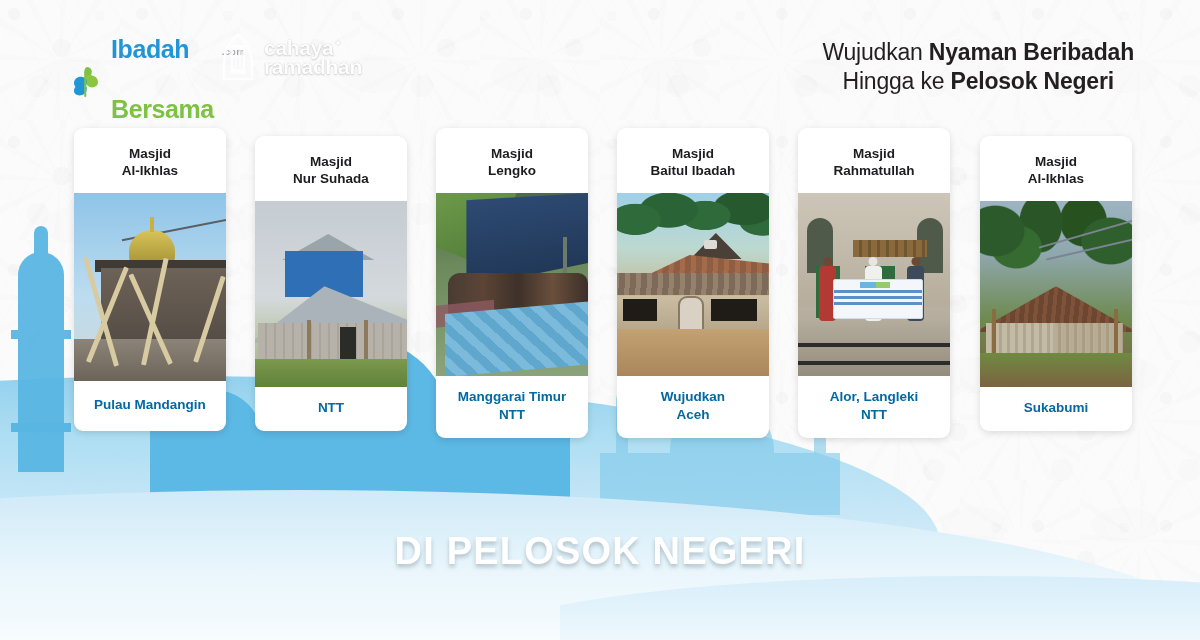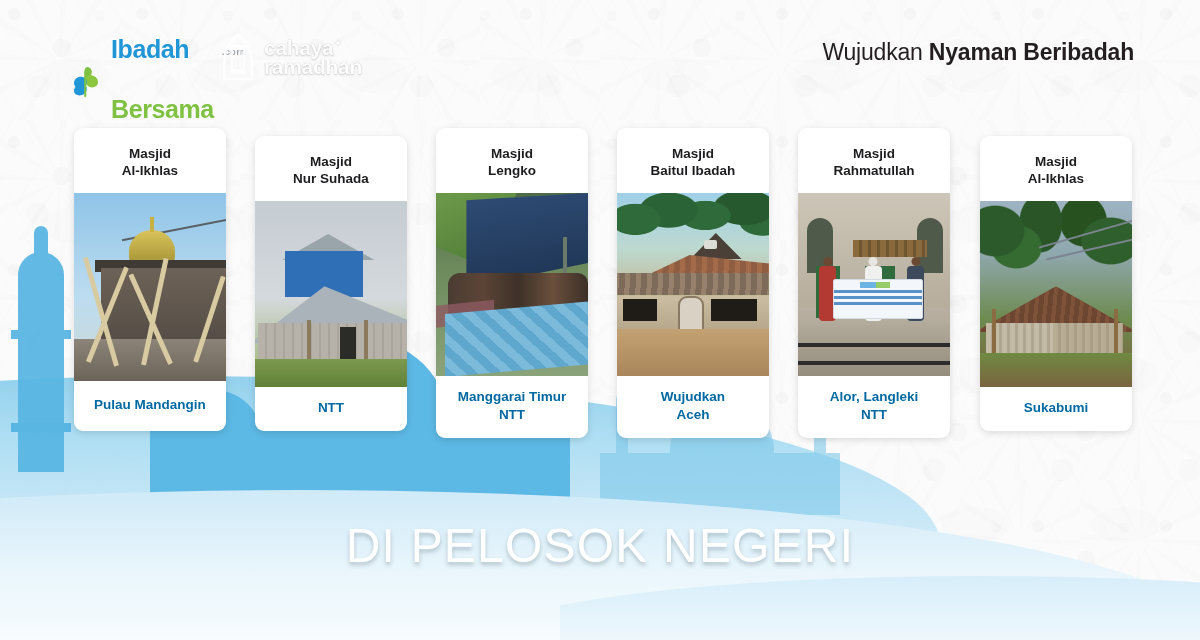--- a/index.html
+++ b/index.html
@@ -310,21 +310,21 @@
   }
   .headline-main{
     font-size:72px;font-weight:bold;letter-spacing:1px;line-height:1;
     color:#8ed137;
     -webkit-text-stroke:5px #ffffff;
     paint-order:stroke fill;
     text-shadow:0 4px 4px rgba(90,110,120,.38);
     white-space:nowrap;
   }
   .headline-sub{
-    font-size:48px;font-weight:normal;letter-spacing:1.2px;line-height:1;
+    font-size:38px;font-weight:bold;letter-spacing:1.2px;line-height:1;
     color:#ffffff;
     text-shadow:0 3px 4px rgba(110,130,140,.45);
     white-space:nowrap;
   }
 </style>
 </head>
 <body>
 
 <div id="banner">
 
@@ -386,20 +386,21 @@
         </svg>
       </span>
       <span class="cahaya-words">
         <div class="cahaya-l1"><span>cahaya</span><span class="cahaya-star">✦</span></div>
         <div class="cahaya-l2">ramadhan</div>
       </span>
     </div>
 
     <div class="tagline">
       <div class="tagline-line"><span>Wujudkan </span><b>Nyaman Beribadah</b></div>
+      <div class="tagline-line"><span>Hingga ke </span><b>Pelosok Negeri</b></div>
     </div>
   </div>
 
   <div class="cards">
 
     <div class="card" style="left:74px;top:0;width:152px;height:303px;">
       <div class="card-title">Masjid
 Al-Ikhlas</div>
       <div class="card-photo" style="height:188px;">
         <div class="ph p1">

